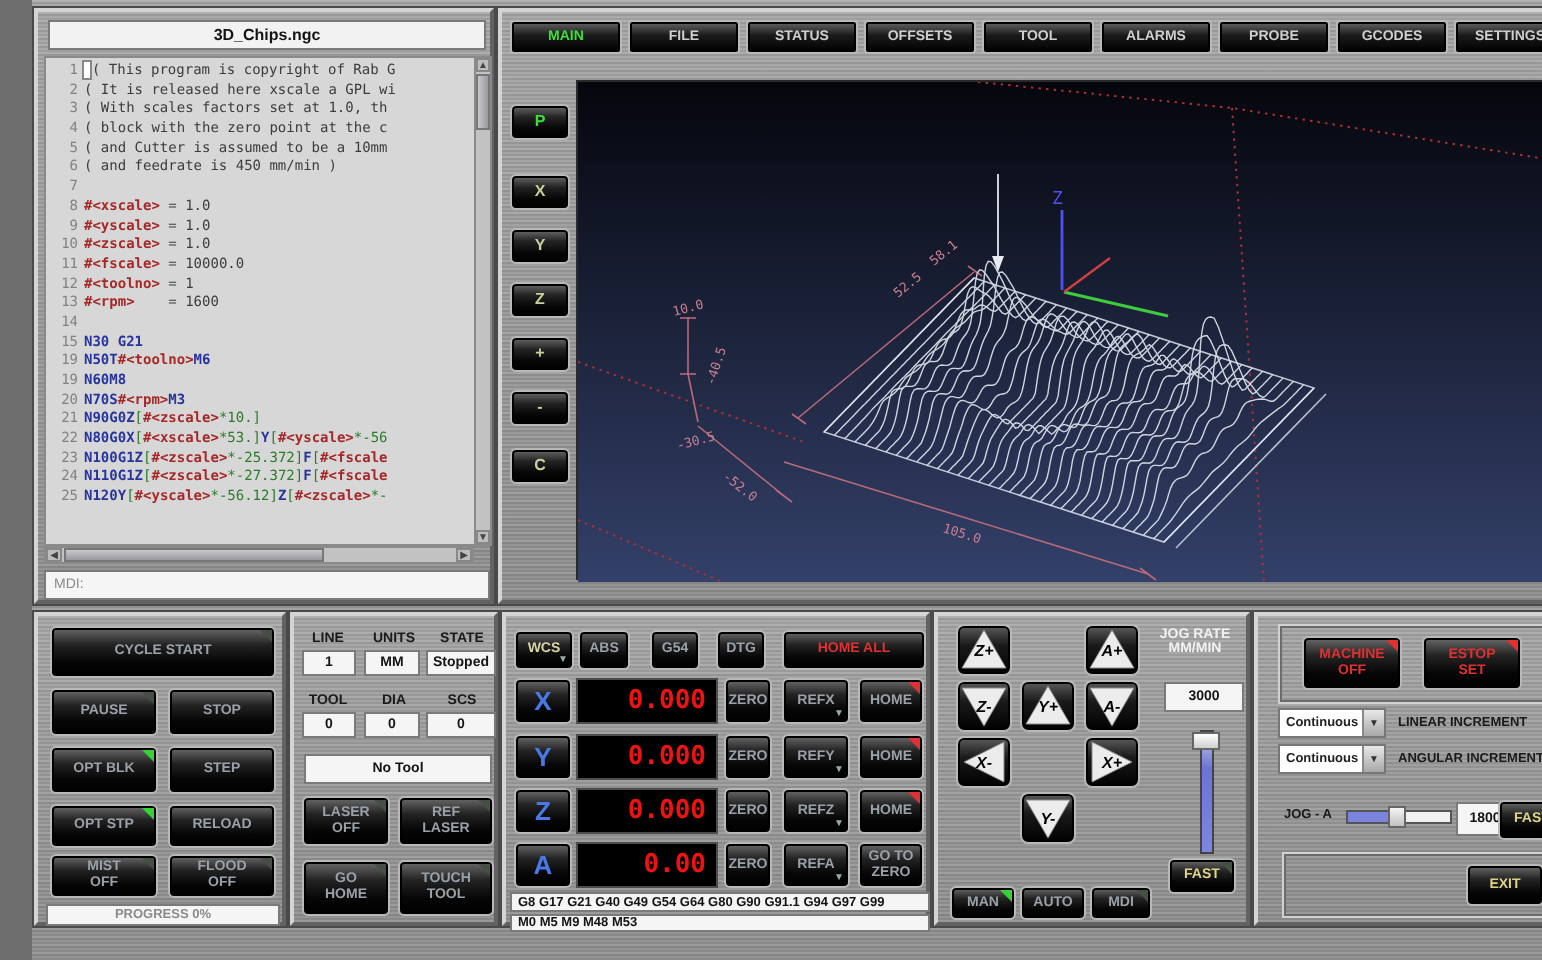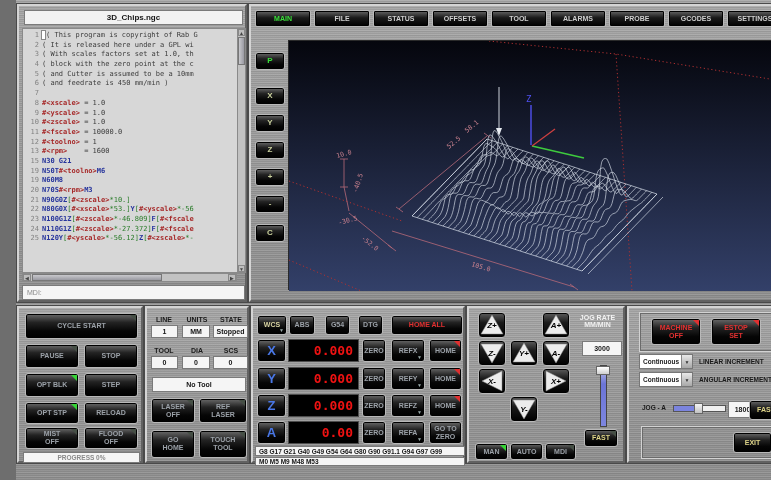--- a/index.html
+++ b/index.html
@@ -47,39 +47,40 @@
 </style>
 </head>
 <body>
 
 <div id="app" class="metal">
 
   <div class="panel metal" style="left:1px;top:4px;width:230px;height:298px">
     <div class="wbox" style="left:5px;top:4px;width:219px;height:15px;font-size:8px;background:#f2f2f2">3D_Chips.ngc</div>
     <div class="code" style="left:3px;top:22px;width:215px;height:245px">
         <div class="cl"><span class="ln">1</span><span class="tok-cur"></span><span class="tok-c">( This program is copyright of Rab G</span></div>
-        <div class="cl"><span class="ln">2</span><span class="tok-c">( It is released here under a GPL wi</span></div>
+        <div class="cl"><span class="ln">2</span><span class="tok-c">( It is released here xscale a GPL wi</span></div>
         <div class="cl"><span class="ln">3</span><span class="tok-c">( With scales factors set at 1.0, th</span></div>
         <div class="cl"><span class="ln">4</span><span class="tok-c">( block with the zero point at the c</span></div>
         <div class="cl"><span class="ln">5</span><span class="tok-c">( and Cutter is assumed to be a 10mm</span></div>
         <div class="cl"><span class="ln">6</span><span class="tok-c">( and feedrate is 450 mm/min )</span></div>
         <div class="cl"><span class="ln">7</span></div>
         <div class="cl"><span class="ln">8</span><span class="tok-v">#&lt;xscale&gt;</span><span class="tok-p"> = </span><span class="tok-n">1.0</span></div>
         <div class="cl"><span class="ln">9</span><span class="tok-v">#&lt;yscale&gt;</span><span class="tok-p"> = </span><span class="tok-n">1.0</span></div>
         <div class="cl"><span class="ln">10</span><span class="tok-v">#&lt;zscale&gt;</span><span class="tok-p"> = </span><span class="tok-n">1.0</span></div>
         <div class="cl"><span class="ln">11</span><span class="tok-v">#&lt;fscale&gt;</span><span class="tok-p"> = </span><span class="tok-n">10000.0</span></div>
         <div class="cl"><span class="ln">12</span><span class="tok-v">#&lt;toolno&gt;</span><span class="tok-p"> = </span><span class="tok-n">1</span></div>
         <div class="cl"><span class="ln">13</span><span class="tok-v">#&lt;rpm&gt;</span><span class="tok-p">    = </span><span class="tok-n">1600</span></div>
+        <div class="cl"><span class="ln">14</span></div>
         <div class="cl"><span class="ln">15</span><span class="tok-g">N30 G21</span></div>
         <div class="cl"><span class="ln">19</span><span class="tok-g">N50T</span><span class="tok-v">#&lt;toolno&gt;</span><span class="tok-g">M6</span></div>
         <div class="cl"><span class="ln">19</span><span class="tok-g">N60M8</span></div>
         <div class="cl"><span class="ln">20</span><span class="tok-g">N70S</span><span class="tok-v">#&lt;rpm&gt;</span><span class="tok-g">M3</span></div>
         <div class="cl"><span class="ln">21</span><span class="tok-g">N90G0Z</span><span class="tok-b">[</span><span class="tok-v">#&lt;zscale&gt;</span><span class="tok-b">*10.]</span></div>
         <div class="cl"><span class="ln">22</span><span class="tok-g">N80G0X</span><span class="tok-b">[</span><span class="tok-v">#&lt;xscale&gt;</span><span class="tok-b">*53.]</span><span class="tok-g">Y</span><span class="tok-b">[</span><span class="tok-v">#&lt;yscale&gt;</span><span class="tok-b">*-56</span></div>
-        <div class="cl"><span class="ln">23</span><span class="tok-g">N100G1Z</span><span class="tok-b">[</span><span class="tok-v">#&lt;zscale&gt;</span><span class="tok-b">*-46.809]</span><span class="tok-g">F</span><span class="tok-b">[</span><span class="tok-v">#&lt;fscale</span></div>
+        <div class="cl"><span class="ln">23</span><span class="tok-g">N100G1Z</span><span class="tok-b">[</span><span class="tok-v">#&lt;zscale&gt;</span><span class="tok-b">*-25.372]</span><span class="tok-g">F</span><span class="tok-b">[</span><span class="tok-v">#&lt;fscale</span></div>
         <div class="cl"><span class="ln">24</span><span class="tok-g">N110G1Z</span><span class="tok-b">[</span><span class="tok-v">#&lt;zscale&gt;</span><span class="tok-b">*-27.372]</span><span class="tok-g">F</span><span class="tok-b">[</span><span class="tok-v">#&lt;fscale</span></div>
         <div class="cl"><span class="ln">25</span><span class="tok-g">N120Y</span><span class="tok-b">[</span><span class="tok-v">#&lt;yscale&gt;</span><span class="tok-b">*-56.12]</span><span class="tok-g">Z</span><span class="tok-b">[</span><span class="tok-v">#&lt;zscale&gt;</span><span class="tok-b">*-</span></div>
       </div>
     <div class="vscroll" style="left:218px;top:22px;width:9px;height:245px">
       <span class="sb-btn" style="left:0;top:0;width:7px;height:7px">▲</span>
       <div class="sb-thumb" style="left:0;top:8px;width:7px;height:28px"></div>
       <span class="sb-btn" style="left:0;top:236px;width:7px;height:7px">▼</span>
     </div>
     <div class="hscroll" style="left:3px;top:267px;width:215px;height:9px">
       <span class="sb-btn" style="left:0;top:0;width:8px;height:7px">◀</span>

